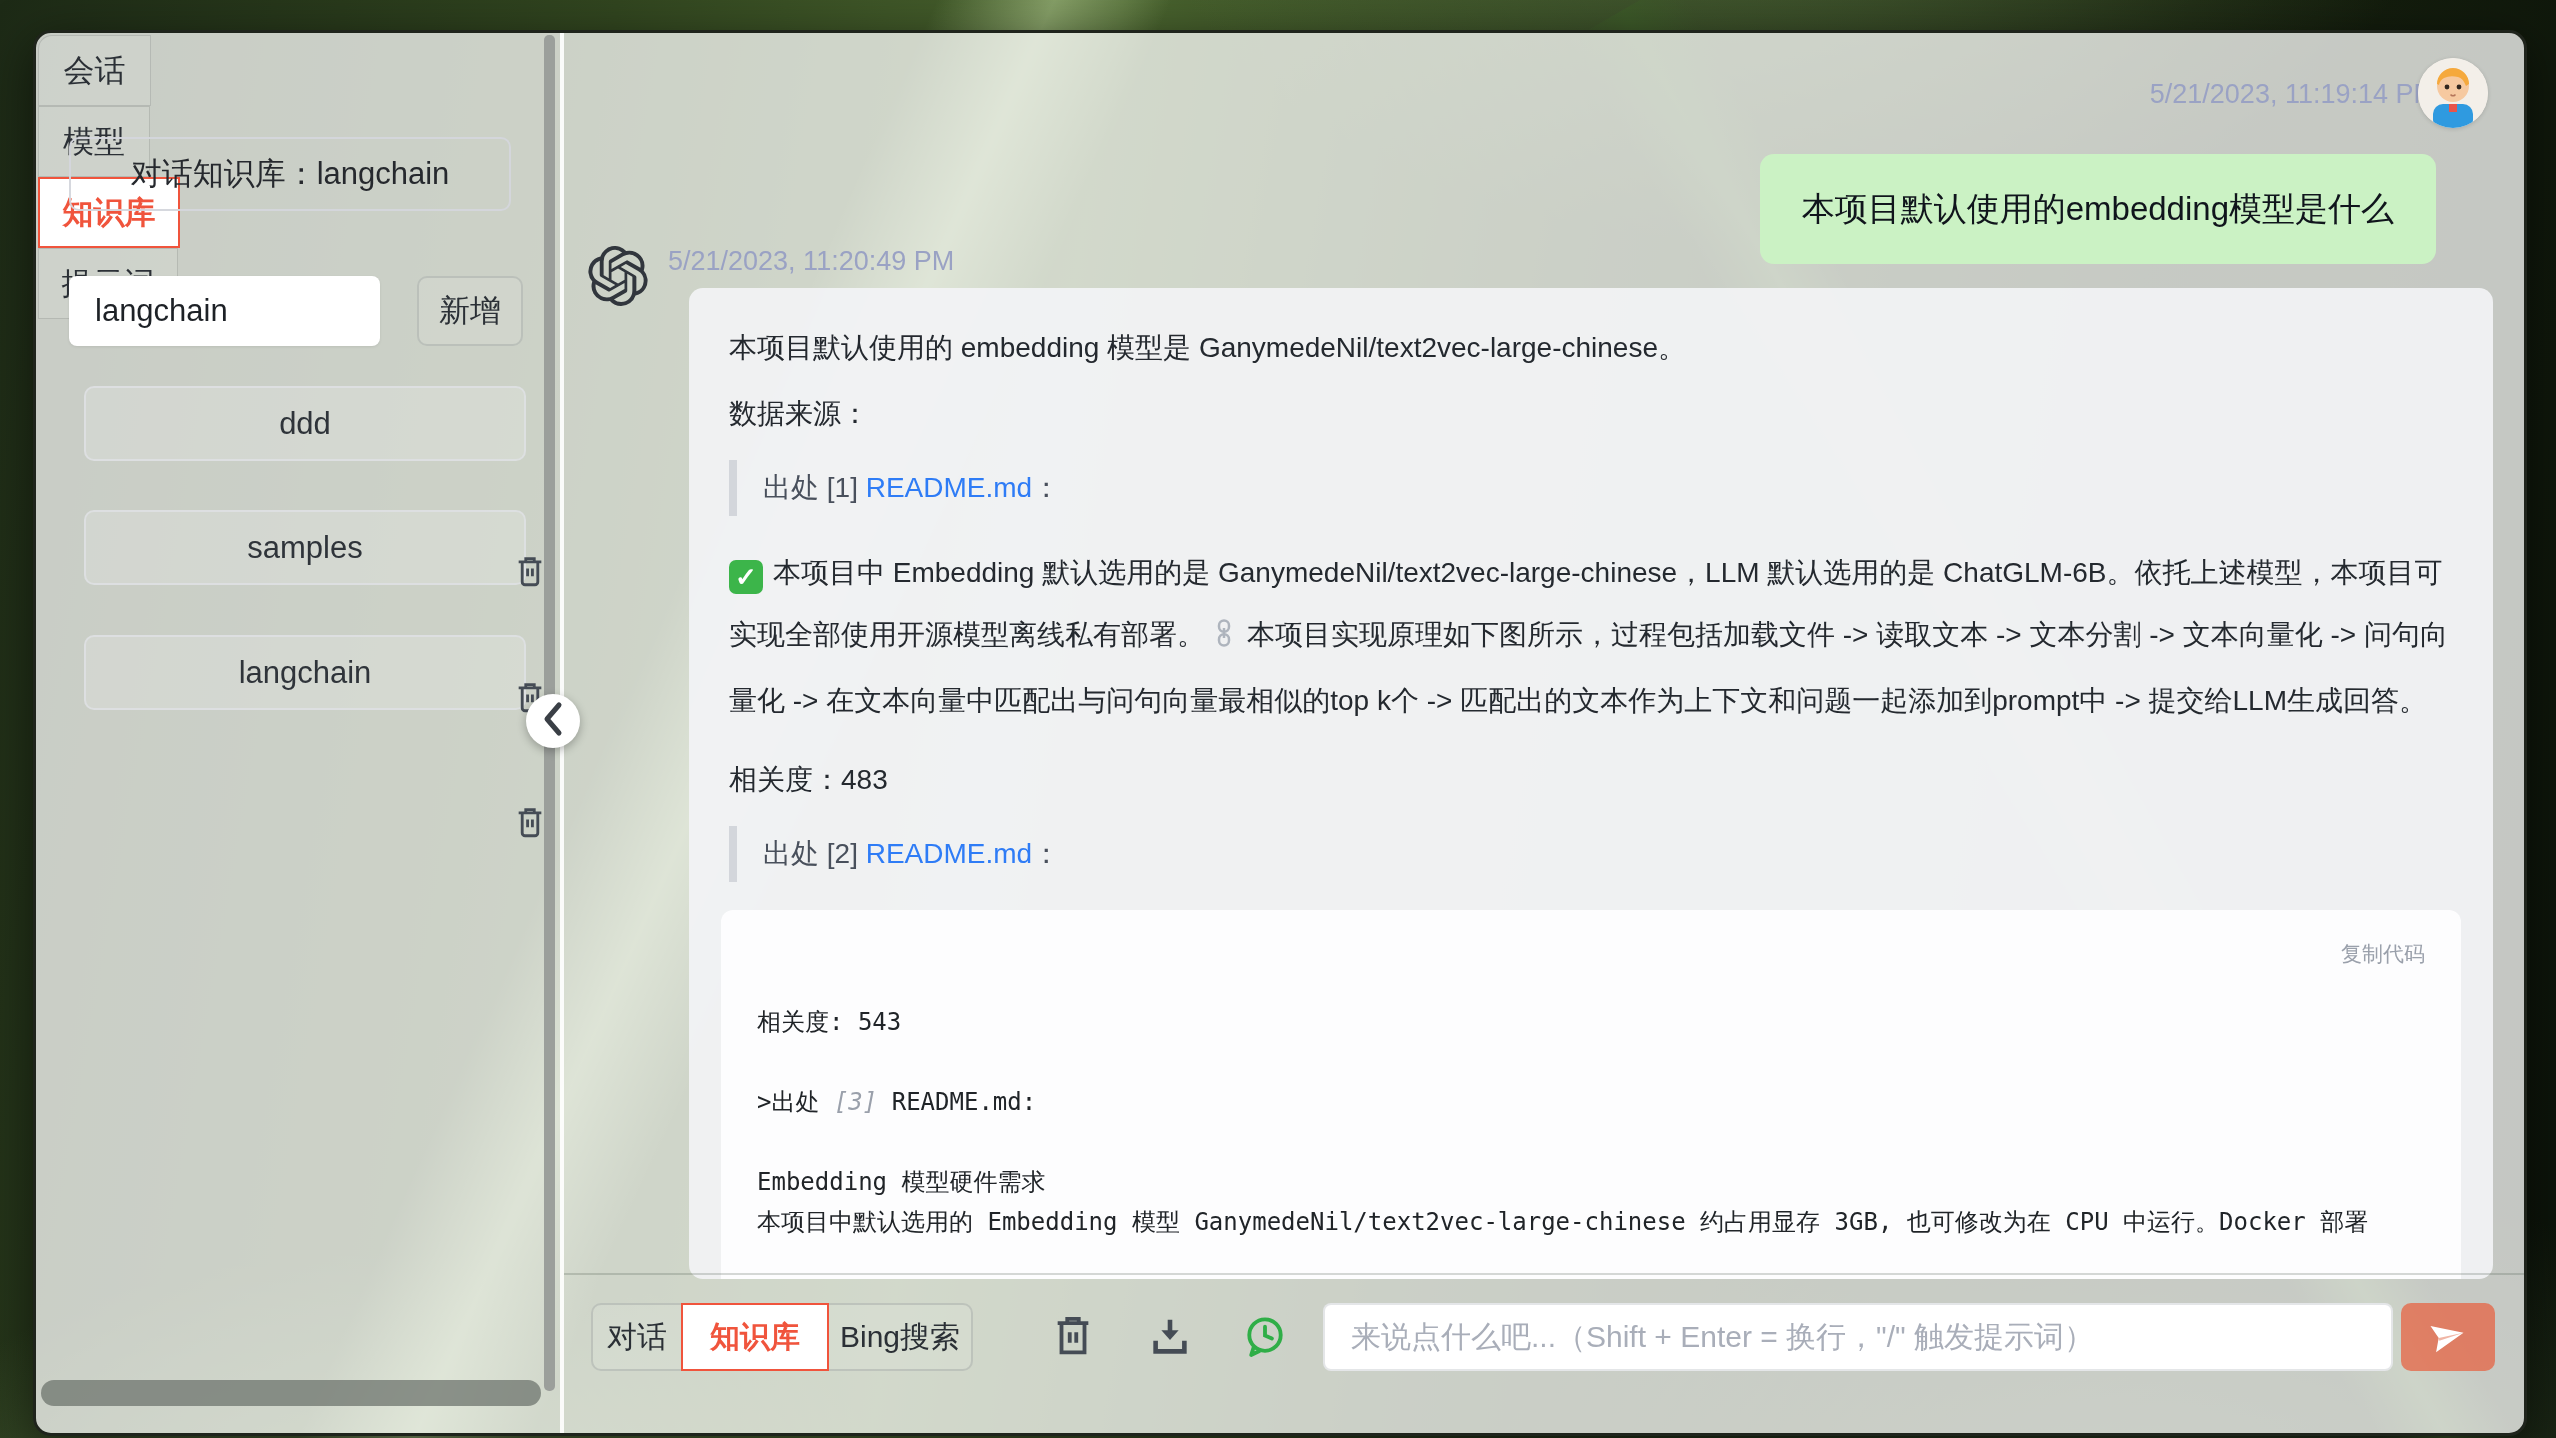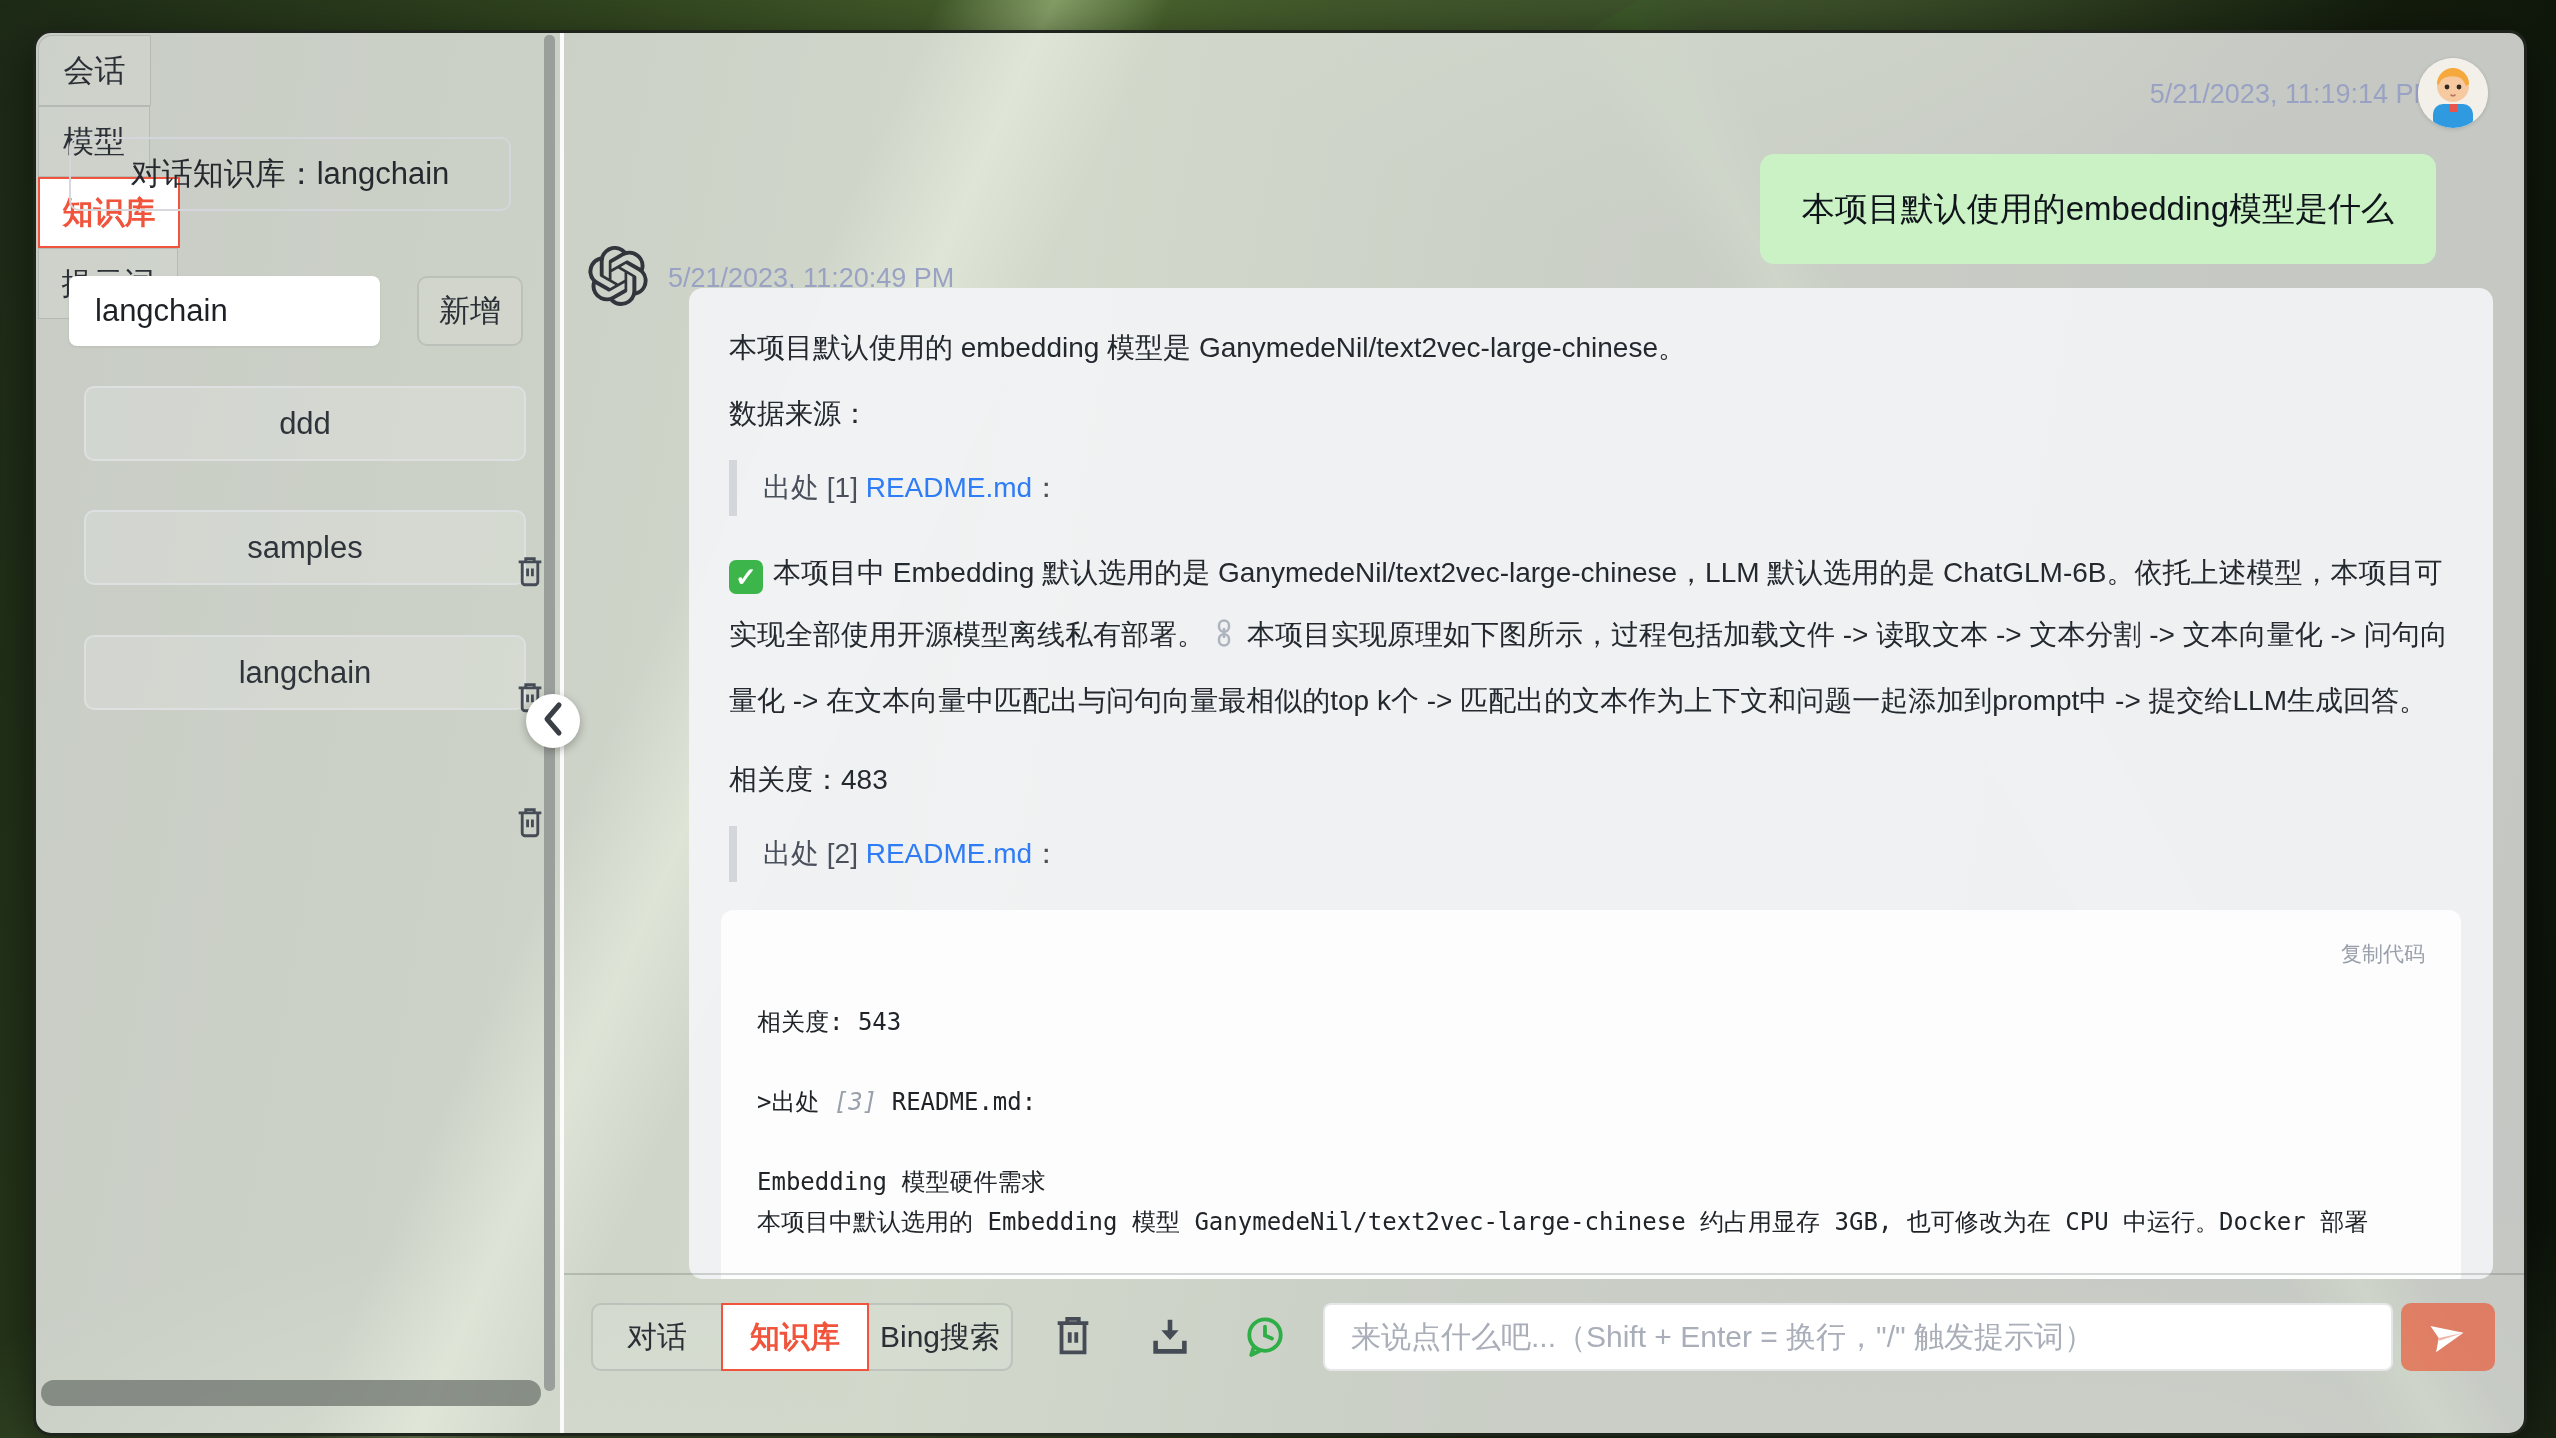--- a/index.html
+++ b/index.html
@@ -60,21 +60,21 @@
 
   
   .user-ts{position:absolute;top:46px;right:88px;font-size:27px;color:#9aa2c4;}
   .avatar{position:absolute;top:25px;right:36px;width:70px;height:70px;border-radius:50%;
     background:#f3efe9;overflow:hidden;box-shadow:0 1px 4px rgba(0,0,0,.15);}
   .bubble{position:absolute;top:121px;right:88px;height:110px;box-sizing:border-box;
     background:#cbf2c4;border-radius:14px;display:flex;align-items:center;
     padding:0 42px;font-size:33px;color:#10151c;font-weight:500;}
 
   .ai-logo{position:absolute;left:552px;top:213px;width:60px;height:60px;color:#31363d;}
-  .ai-ts{position:absolute;left:632px;top:230px;font-size:27px;color:#9aa2c4;}
+  .ai-ts{position:absolute;left:632px;top:213px;font-size:27px;color:#9aa2c4;}
 
   .card{position:absolute;left:653px;top:255px;width:1804px;height:991px;box-sizing:border-box;
     background:rgba(242,243,245,.93);border-radius:14px;padding:40px 40px 0 40px;overflow:hidden;
     color:#24292f;font-size:28px;line-height:40px;}
   .card p{margin:0 0 26px 0;}
   .bq{display:flex;align-items:center;border-left:8px solid #d3d6db;padding:8px 0 8px 26px;
     margin:0 0 26px 0;color:#49505c;}
   .bq a{color:#2e7cf6;text-decoration:none;cursor:pointer;}
   .para3{line-height:62px;margin:0 0 28px 0;}
   .check-badge{display:inline-flex;width:34px;height:34px;border-radius:7px;background:#3cb54a;
@@ -92,21 +92,21 @@
   .code-ref{color:#9aa0ab;font-style:italic;}
 
   .chat-divider{position:absolute;left:528px;right:0;top:1240px;height:2px;background:rgba(70,80,70,.22);}
 
   
   .toolbar{position:absolute;left:524px;top:1240px;right:0;height:160px;}
   .modes{position:absolute;left:31px;top:30px;display:flex;}
   .mode{box-sizing:border-box;height:68px;display:flex;align-items:center;justify-content:center;
     font-size:30px;color:#2b3036;border:2px solid rgba(170,175,172,.55);background:rgba(255,255,255,.10);
     cursor:pointer;margin-left:-2px;}
-  .mode.m0{width:132px;border-radius:10px 0 0 10px;margin-left:0;}
+  .mode.m0{width:92px;border-radius:10px 0 0 10px;margin-left:0;}
   .mode.m1{width:148px;}
   .mode.m2{width:146px;border-radius:0 10px 10px 0;}
   .mode.active{background:#fff;color:#f0543c;border:2px solid #f0543c;font-weight:bold;z-index:2;}
   .tool-ic{position:absolute;top:41px;width:46px;height:46px;color:#454c55;cursor:pointer;}
   .tool-ic.trash{left:490px;}
   .tool-ic.download{left:587px;}
   .tool-ic.history{left:682px;color:#2fae47;}
   .chat-input{position:absolute;left:763px;top:30px;width:1070px;height:68px;box-sizing:border-box;
     background:#fff;border:2px solid rgba(225,227,230,.9);border-radius:8px;padding:0 26px;
     font-size:30px;color:#1d2126;font-family:"Liberation Sans",sans-serif;}

